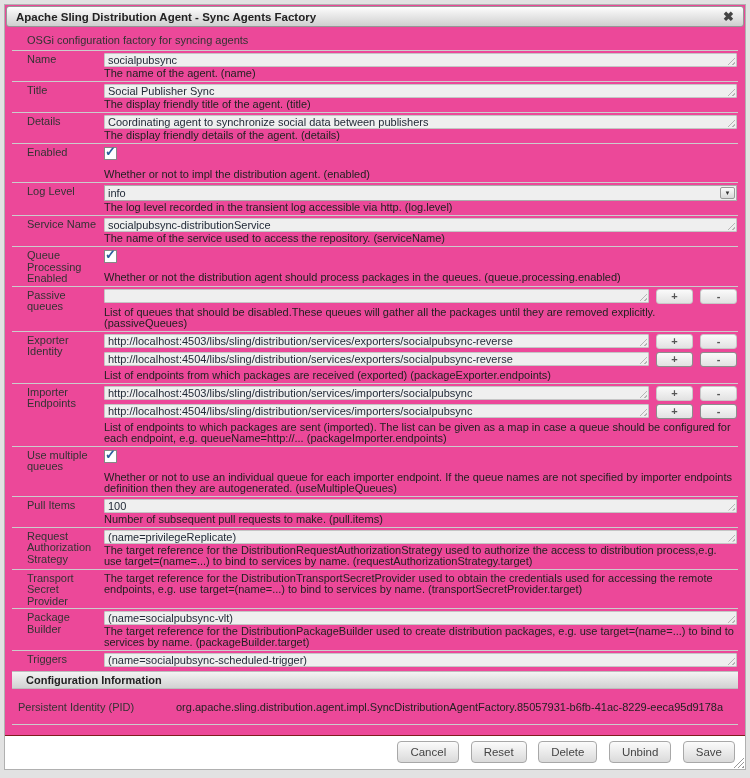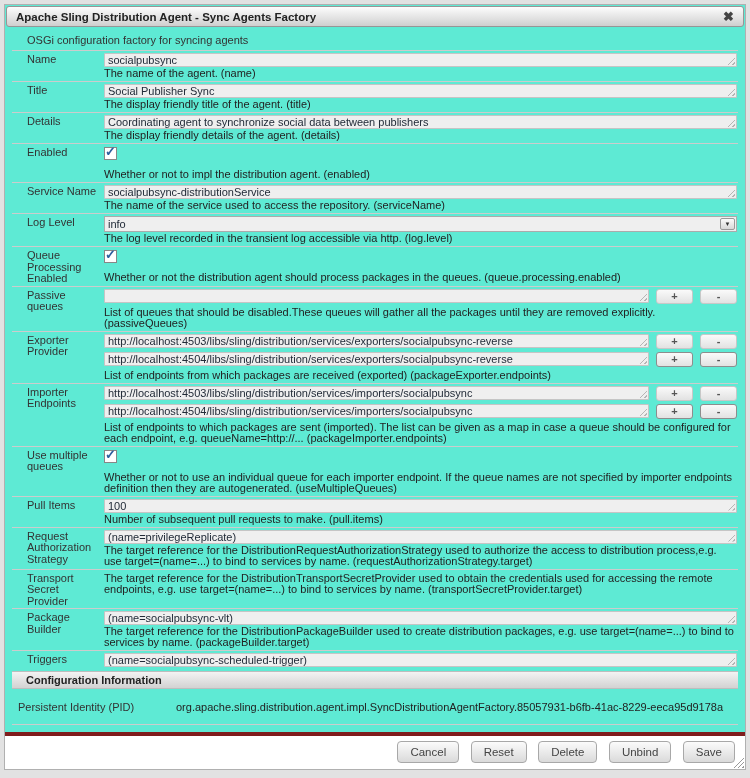--- a/index.html
+++ b/index.html
@@ -5,21 +5,21 @@
   * { box-sizing: border-box; }
   html,body { margin:0; padding:0; }
   body {
     width:750px; height:778px; overflow:hidden;
     background:#e2e2e2;
     font-family:"Liberation Sans", sans-serif;
     -webkit-font-smoothing:antialiased;
   }
   .dialog {
     position:absolute; left:4px; top:4px; width:742px; height:766px;
-    background:#5eead4; border:1px solid #b0b0b0;
+    background:#ec4899; border:1px solid #b0b0b0;
     display:flex; flex-direction:column; overflow:hidden;
   }
   
   .titlebar {
     flex:none; margin:1px; height:21px;
     border:1px solid #969696; border-radius:3px;
     background:linear-gradient(#fdfdfd,#cfcfcf);
     display:flex; align-items:center; padding:0 9px;
   }
   .titlebar .title { flex:1; font-size:11.5px; font-weight:bold; color:#222; }
@@ -75,21 +75,21 @@
     background:linear-gradient(#f3f3f3,#d2d2d2);
     border:1px solid #bdbdbd; border-left:none; border-right:none;
     font-size:11px; font-weight:bold; color:#222;
   }
   .ci-row { display:flex; margin:8px 7px; padding:3px 1px 3px 6px; font-size:11px; border-top:1px solid #ccc; }
   .ci-row.first { border-top:none; }
   .ci-lbl { flex:none; width:158px; color:#333; line-height:12px; padding-top:1px; }
   .ci-val { flex:1; min-width:0; color:#222; line-height:12px; padding-top:1px; overflow-wrap:break-word; }
   
   .footer {
-    flex:none; border-top:4px solid #7f1d1d; background:#fff;
+    flex:none; border-top:1px solid #7f1d1d; background:#fff;
     padding:5px 10px 6px; text-align:right; position:relative;
   }
   .btn {
     height:22px; padding:3px 12px; margin-left:7px;
     font:11.5px "Liberation Sans", sans-serif; color:#444;
     background:linear-gradient(#fbfbfb,#dadada);
     border:1px solid #a8a8a8; border-radius:4px; cursor:pointer;
   }
   .corner-grip {
     position:absolute; right:1px; bottom:1px; width:11px; height:11px;
@@ -148,42 +148,42 @@
       <div class="lbl">Enabled</div>
       <div class="val">
         <div class="cb">
           <span class="ck">✓</span>
         </div>
         <div class="desc cb-desc">Whether or not to impl the distribution agent. (enabled)</div>
       </div>
     </div>
 
     <div class="row">
-      <div class="lbl">Service Name</div>
-      <div class="val">
-        <div class="iw">
-          <input class="txt" value="socialpubsync-distributionService" style="">
-          <span class="grip"></span>
-        </div>
-        <div class="desc">The name of the service used to access the repository. (serviceName)</div>
-      </div>
-    </div>
-
-    <div class="row">
       <div class="lbl">Log Level</div>
       <div class="val">
         <div class="select">
           <span class="sel-text">info</span>
           <span class="sel-btn">▼</span>
         </div>
         <div class="desc">The log level recorded in the transient log accessible via http. (log.level)</div>
       </div>
     </div>
 
     <div class="row">
+      <div class="lbl">Service Name</div>
+      <div class="val">
+        <div class="iw">
+          <input class="txt" value="socialpubsync-distributionService" style="">
+          <span class="grip"></span>
+        </div>
+        <div class="desc">The name of the service used to access the repository. (serviceName)</div>
+      </div>
+    </div>
+
+    <div class="row">
       <div class="lbl">Queue Processing Enabled</div>
       <div class="val">
         <div class="cb">
           <span class="ck">✓</span>
         </div>
         <div class="desc cb-desc">Whether or not the distribution agent should process packages in the queues. (queue.processing.enabled)</div>
       </div>
     </div>
 
     <div class="row">
@@ -195,21 +195,21 @@
             <span class="grip"></span>
           </div>
           <button class="pm">+</button>
           <button class="pm">-</button>
         </div>
         <div class="desc">List of queues that should be disabled.These queues will gather all the packages until they are removed explicitly. (passiveQueues)</div>
       </div>
     </div>
 
     <div class="row">
-      <div class="lbl">Exporter Provider</div>
+      <div class="lbl">Exporter Identity</div>
       <div class="val">
         <div class="mline">
           <div class="iw">
             <input class="txt" value="http://localhost:4503/libs/sling/distribution/services/exporters/socialpubsync-reverse" style="">
             <span class="grip"></span>
           </div>
           <button class="pm">+</button>
           <button class="pm">-</button>
         </div>
         <div class="mline">

